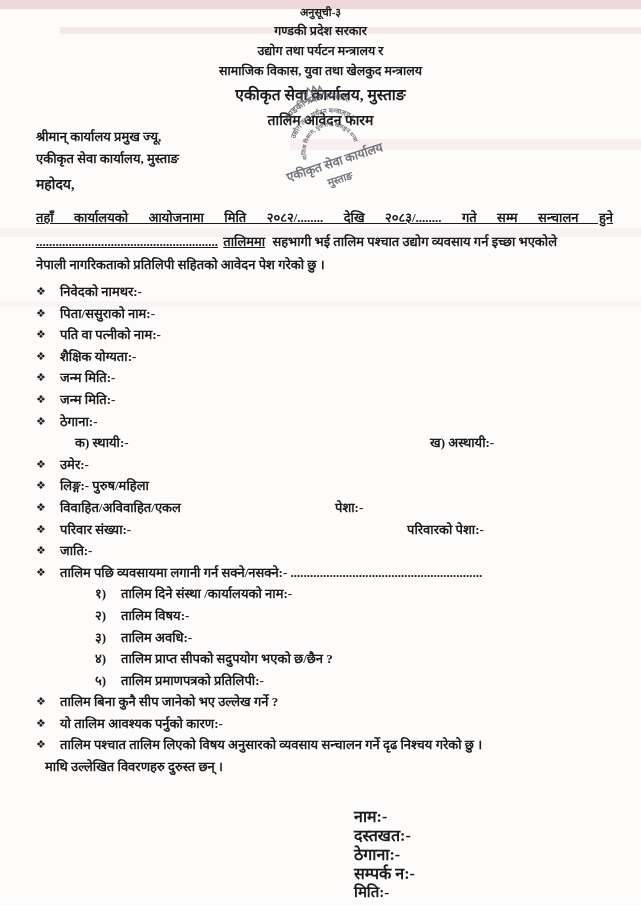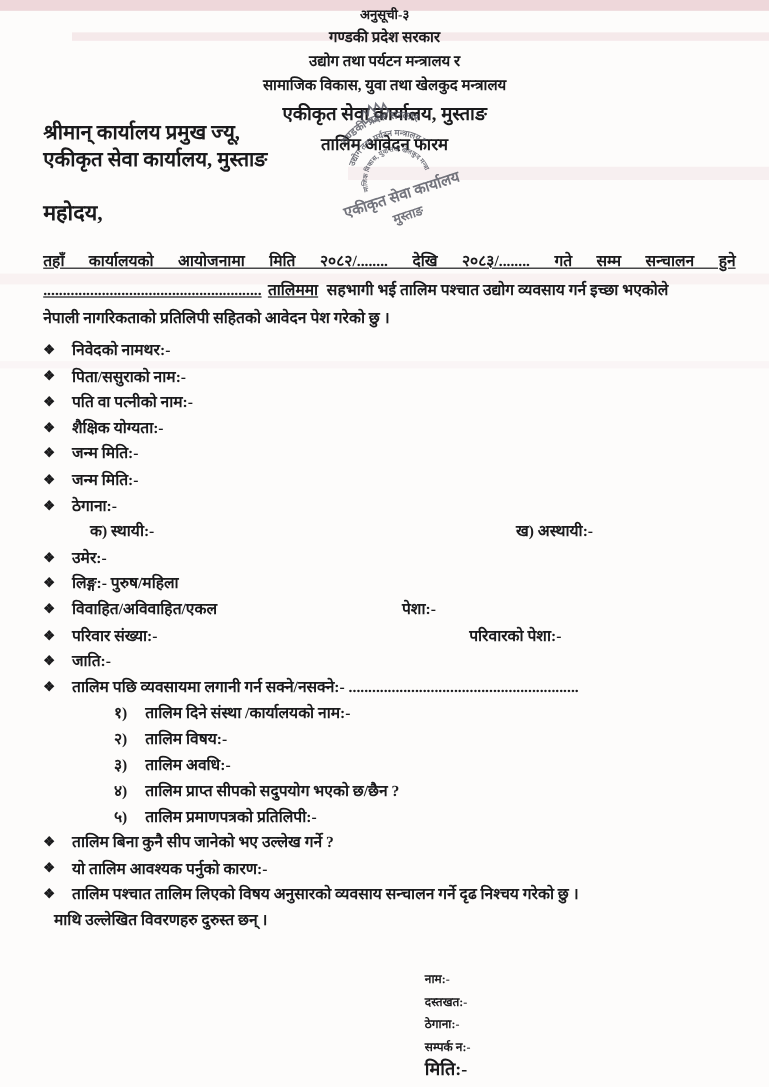--- a/index.html
+++ b/index.html
@@ -20,38 +20,38 @@
   .h-annex{font-size:11px;}
   .h-gov,.h-min1,.h-min2{font-size:12.5px;margin-top:3px;}
   .h-office{font-size:15.5px;margin-top:4px;}
   .h-title{font-size:14px;margin-top:5px;}
 
   .stamp{position:absolute;left:243px;top:63px;width:176px;height:176px;
          transform:rotate(-18deg);opacity:.78;}
   .stamp text,.stamp textPath{fill:var(--stamp,#4d4f5a);font-weight:bold;
          font-family:"Liberation Serif","DejaVu Sans",serif;}
 
-  .addr{position:absolute;left:36px;top:100px;font-size:17px;font-weight:bold;line-height:22px;}
-  .greet{position:absolute;left:36px;top:164px;font-size:18px;font-weight:bold;}
+  .addr{position:absolute;left:36px;top:126px;font-size:13px;font-weight:bold;line-height:22px;}
+  .greet{position:absolute;left:36px;top:174px;font-size:14px;font-weight:bold;}
 
   .para{position:absolute;left:36px;top:206px;width:577px;font-size:13px;font-weight:bold;line-height:23.5px;}
   .p1{text-align:justify;text-align-last:justify;white-space:nowrap;text-decoration:underline;}
   .p2 .ul{text-decoration:underline;}
   .p2 .word{margin:0 4px 0 2px;}
 
-  .rows{position:absolute;left:36px;top:281px;width:585px;font-family:Liberation Serif, serif;}
+  .rows{position:absolute;left:36px;top:281px;width:585px;}
   .row{position:relative;height:21.6px;line-height:21.6px;font-size:13px;font-weight:bold;white-space:nowrap;}
   .row .b{display:inline-block;width:24px;font-size:11px;vertical-align:1px;}
   .row .ind{padding-left:39px;}
   .row .n{display:inline-block;margin-left:59px;width:26px;}
   .row.plain .lbl{padding-left:9px;}
   .row .r{position:absolute;top:0;}
 
   .sig{position:absolute;left:354px;top:807px;}
-  .sig-line{height:19px;line-height:19px;font-size:10px;font-weight:bold;}
+  .sig-line{height:19px;line-height:19px;font-size:16px;font-weight:bold;}
   .sig-line.big{font-size:15px;}
 </style>
 </head>
 <body>
 
 <div class="page">
   <div class="band b1"></div>
   <div class="band b2"></div>
   <div class="band b3"></div>
   <div class="band b4"></div>
@@ -102,21 +102,21 @@
       <div class="row bullet"><span class="b">❖</span><span class="lbl">पिता/ससुराको नाम:-</span></div>
       <div class="row bullet"><span class="b">❖</span><span class="lbl">पति वा पत्नीको नाम:-</span></div>
       <div class="row bullet"><span class="b">❖</span><span class="lbl">शैक्षिक योग्यता:-</span></div>
       <div class="row bullet"><span class="b">❖</span><span class="lbl">जन्म मिति:-</span></div>
       <div class="row bullet"><span class="b">❖</span><span class="lbl">जन्म मिति:-</span></div>
       <div class="row bullet"><span class="b">❖</span><span class="lbl">ठेगाना:-</span></div>
       <div class="row sub2"><span class="lbl ind">क)  स्थायी:-</span><span class="r" style="left: 394px;">ख) अस्थायी:-</span></div>
       <div class="row bullet"><span class="b">❖</span><span class="lbl">उमेर:-</span></div>
       <div class="row bullet"><span class="b">❖</span><span class="lbl">लिङ्ग:- पुरुष/महिला</span></div>
       <div class="row bullet2"><span class="b">❖</span><span class="lbl">विवाहित/अविवाहित/एकल</span><span class="r" style="left: 299px;">पेशा:-</span></div>
-      <div class="row bullet2"><span class="b">❖</span><span class="lbl">परिवार संख्या:-</span><span class="r" style="left: 355px;">परिवारको पेशा:-</span></div>
+      <div class="row bullet2"><span class="b">❖</span><span class="lbl">परिवार संख्या:-</span><span class="r" style="left: 371px;">परिवारको पेशा:-</span></div>
       <div class="row bullet"><span class="b">❖</span><span class="lbl">जाति:-</span></div>
       <div class="row bullet"><span class="b">❖</span><span class="lbl">तालिम पछि व्यवसायमा लगानी गर्न सक्ने/नसक्ने:- ...........................................................</span></div>
       <div class="row num"><span class="n">१)</span><span class="lbl">तालिम दिने संस्था /कार्यालयको नाम:-</span></div>
       <div class="row num"><span class="n">२)</span><span class="lbl">तालिम विषय:-</span></div>
       <div class="row num"><span class="n">३)</span><span class="lbl">तालिम अवधि:-</span></div>
       <div class="row num"><span class="n">४)</span><span class="lbl">तालिम प्राप्त सीपको सदुपयोग भएको छ/छैन ?</span></div>
       <div class="row num"><span class="n">५)</span><span class="lbl">तालिम प्रमाणपत्रको प्रतिलिपी:-</span></div>
       <div class="row bullet"><span class="b">❖</span><span class="lbl">तालिम बिना कुनै सीप जानेको भए उल्लेख गर्ने ?</span></div>
       <div class="row bullet"><span class="b">❖</span><span class="lbl">यो तालिम आवश्यक पर्नुको कारण:-</span></div>
       <div class="row bullet"><span class="b">❖</span><span class="lbl">तालिम पश्चात तालिम लिएको विषय अनुसारको व्यवसाय सन्चालन गर्ने दृढ निश्चय गरेको छु ।</span></div>

